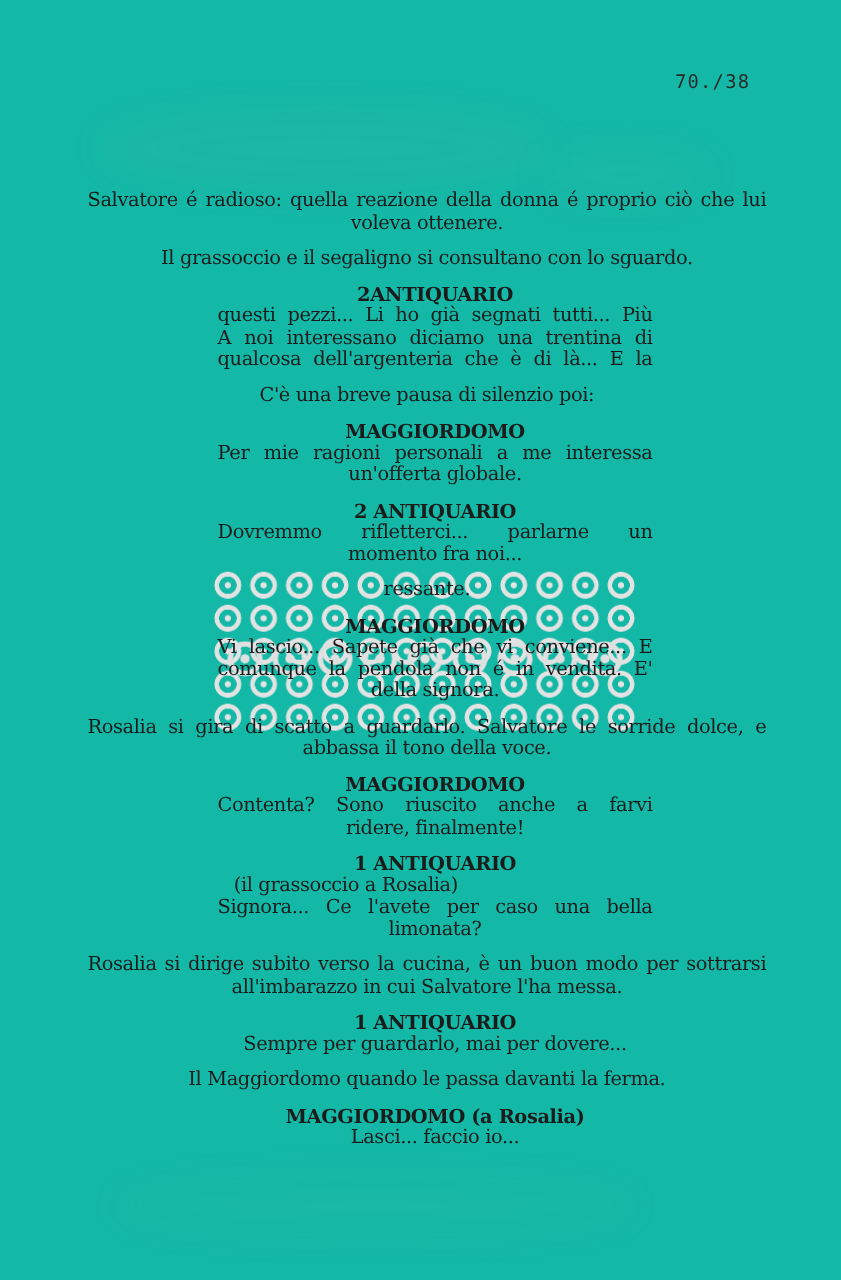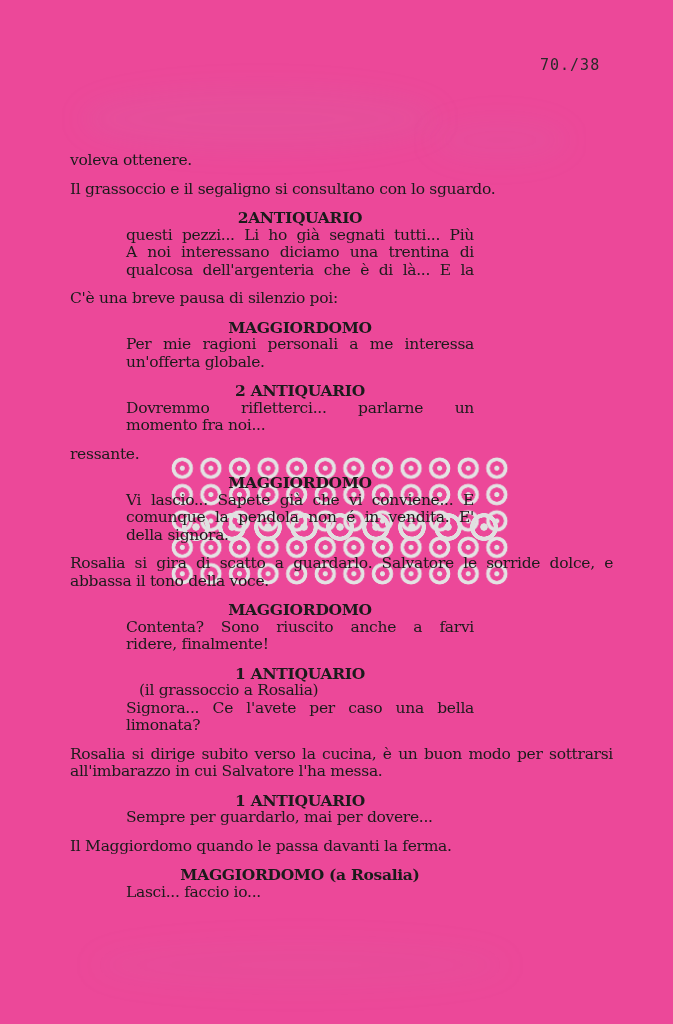--- a/index.html
+++ b/index.html
@@ -1,36 +1,36 @@
 <!DOCTYPE html>
 <html><head>
 <meta charset="utf-8">
 <style>
   html,body{margin:0;padding:0;background:#888;}
   .page{
     position:relative;
     width:673px;height:1024px;
-    background:#ec4899;
+    background:#14b8a6;
     overflow:hidden;
     font-family:"DejaVu Serif","Liberation Serif",serif;
     color:#1b1b1b;
   }
   .page-number{
     position:absolute;left:540px;top:56px;
     font-family:"DejaVu Sans Mono","Liberation Mono",monospace;
     font-size:15px;letter-spacing:1px;color:#2a2a2a;
   }
   .content{
     position:absolute;left:70px;top:152px;width:543px;
     font-size:15.5px;line-height:17.5px;letter-spacing:-0.3px;
     z-index:2;
   }
   .block{margin:0 0 11px 0;}
-  .block.dialogue{margin-left:56px;width:348px;}
-  .line{white-space:nowrap;}
+  .block.dialogue{margin-left:104px;width:348px;}
+  .line{white-space:nowrap;text-align:center;}
   .line.just{text-align:justify;text-align-last:justify;}
   .cue{text-align:center;font-weight:bold;}
   .cue-suffix{font-weight:bold;}
   .paren{padding-left:13px;}
   
   .watermark{
     position:absolute;left:168px;top:455px;width:344px;height:132px;
     z-index:1;
     background-image:
       radial-gradient(circle at 50% 50%, #e3e3e3 0 2.2px, rgba(255,255,255,0) 2.8px),
@@ -54,20 +54,21 @@
 <body>
 
 <div class="page">
   <div class="smudge a"></div>
   <div class="smudge b"></div>
   <div class="smudge c"></div>
   <div class="watermark"></div>
   <div class="page-number">70./38</div>
   <div class="content">
       <div class="block action">
+        <div class="line just">Salvatore é radioso: quella reazione della donna é proprio ciò che lui</div>
         <div class="line">voleva ottenere.</div>
       </div>
       <div class="block action">
         <div class="line">Il grassoccio e il segaligno si consultano con lo sguardo.</div>
       </div>
       <div class="block dialogue">
         <div class="cue"><span class="cue-name">2ANTIQUARIO</span></div>
         <div class="line just">questi pezzi... Li ho già segnati tutti... Più</div>
         <div class="line just">A noi interessano diciamo una trentina di</div>
         <div class="line just">qualcosa dell'argenteria che è di là... E la</div>

